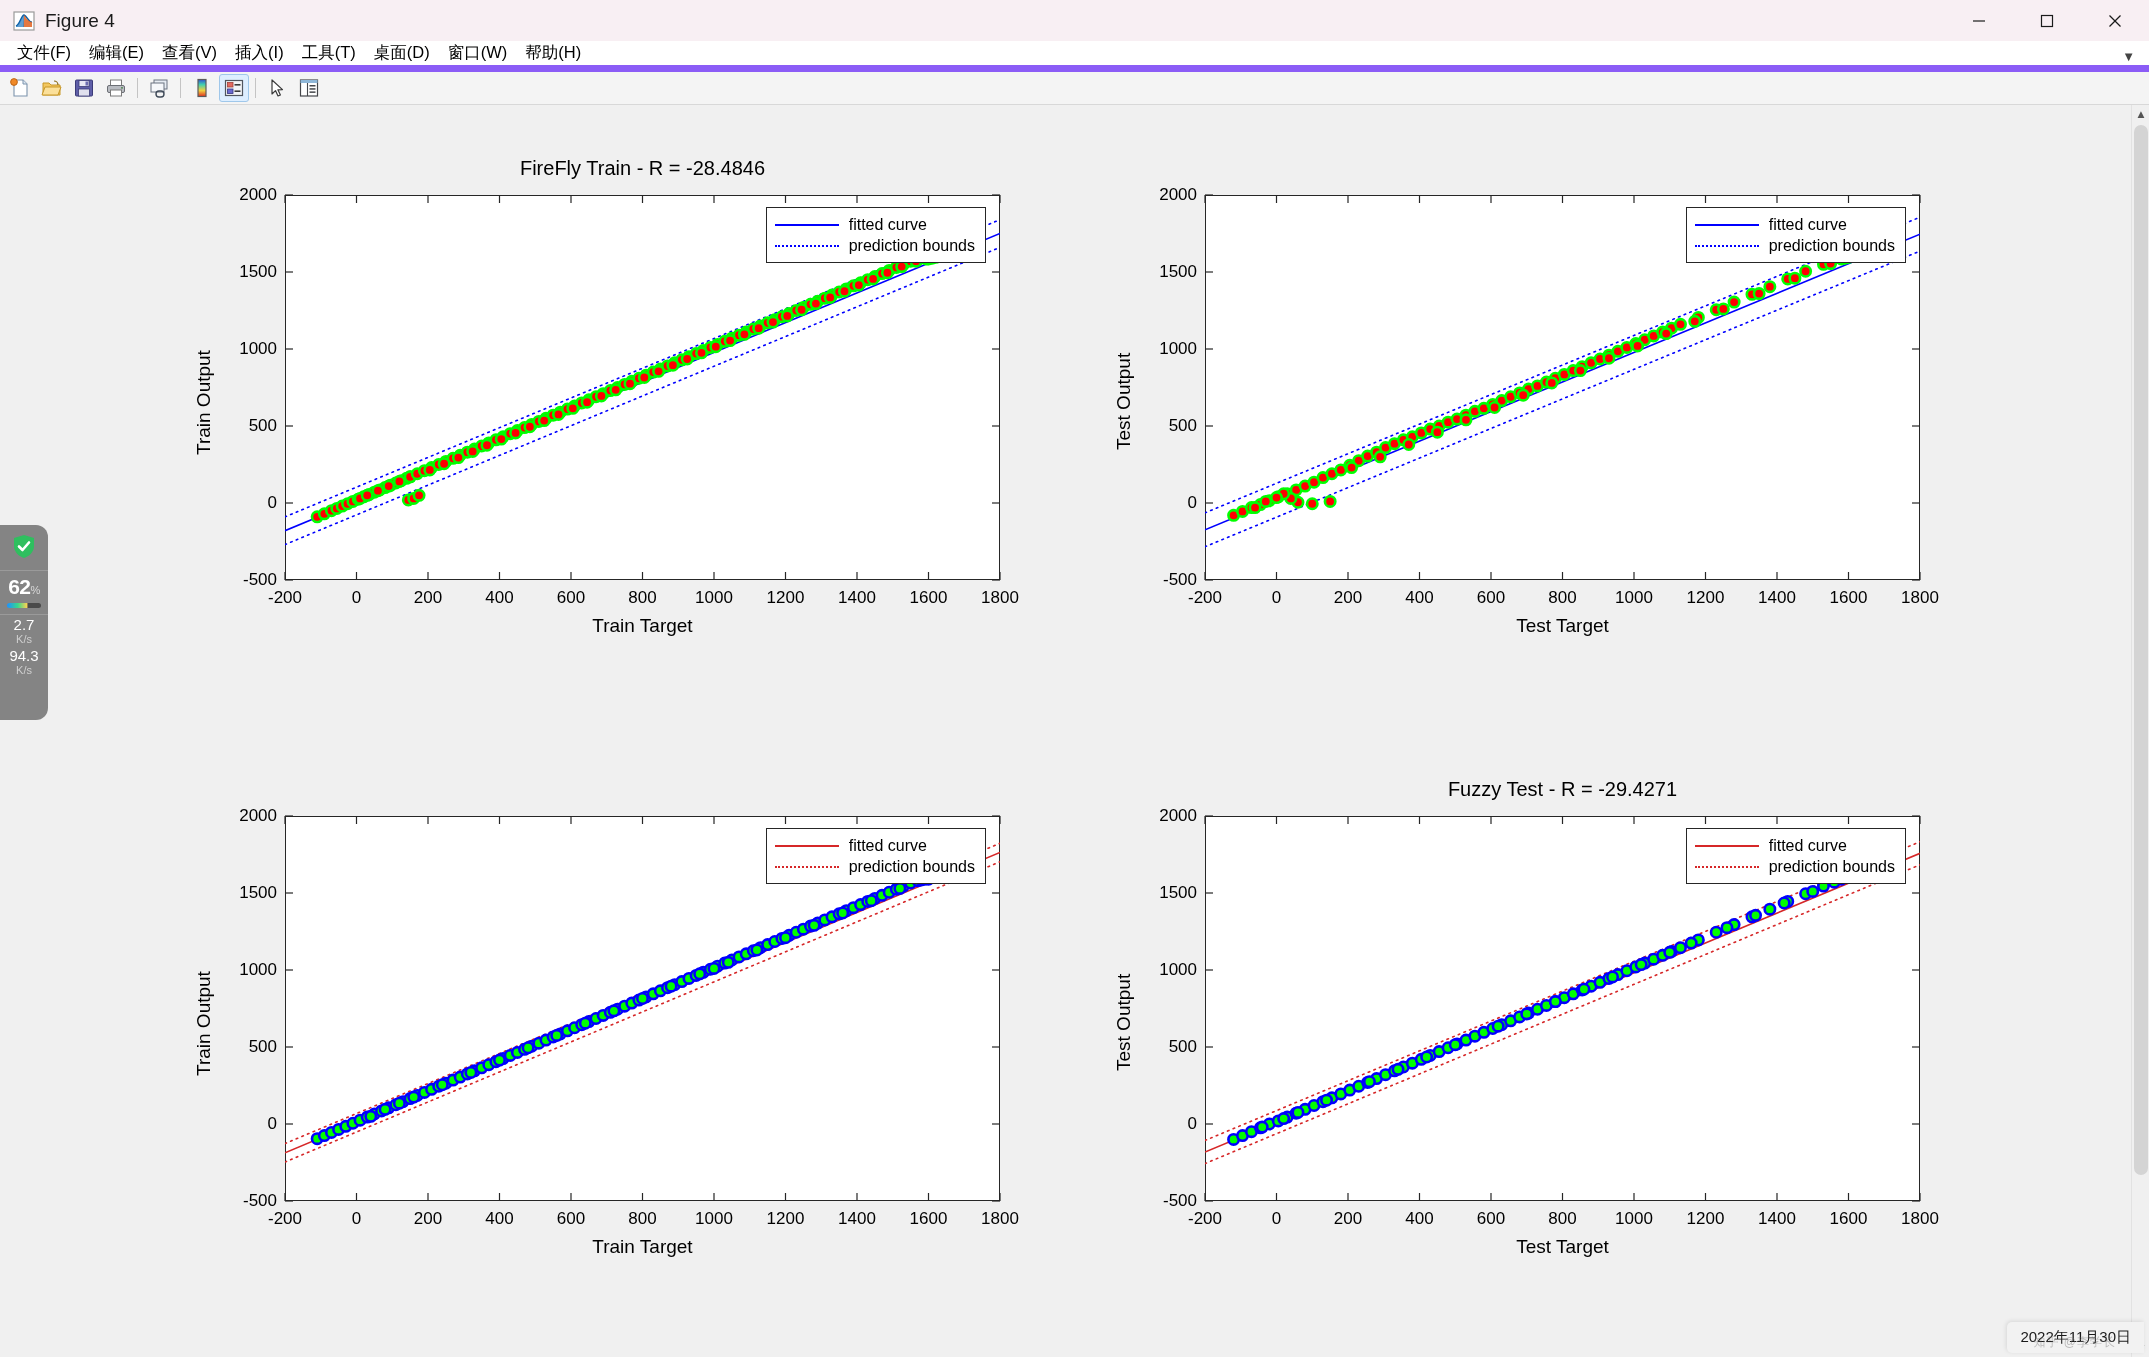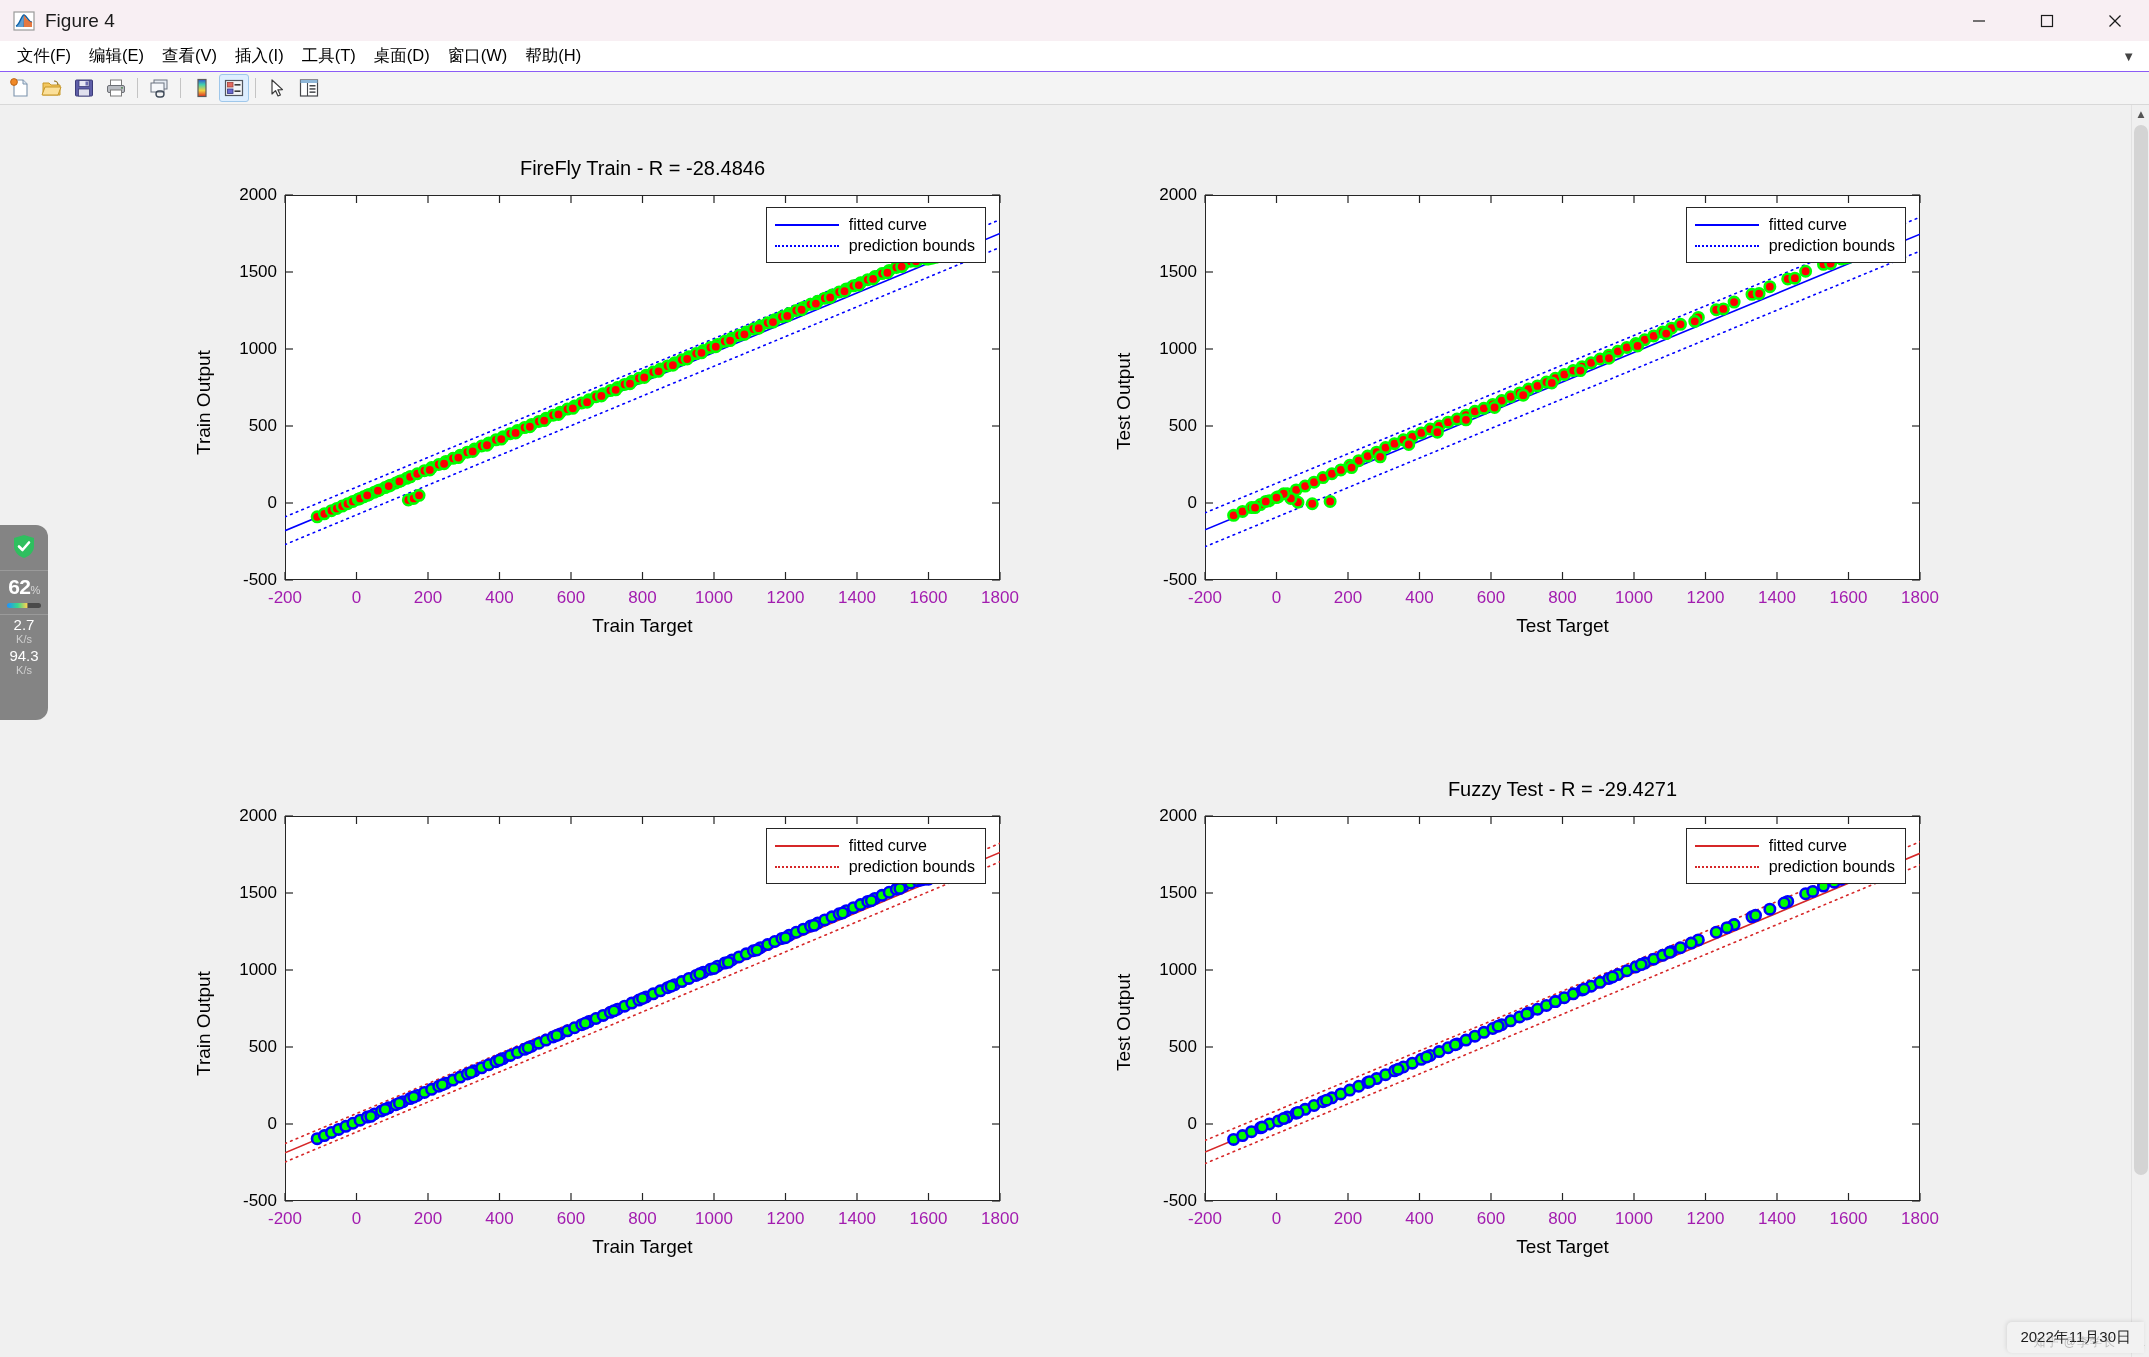--- a/index.html
+++ b/index.html
@@ -31,21 +31,21 @@
   .win-btns { position: absolute; right: 0; top: 0; height: 41px; display: flex; }
   .win-btn {
     width: 68px; height: 41px; display: flex; align-items: center; justify-content: center;
     font-size: 17px; color: #1b1b1b; font-family: "DejaVu Sans", sans-serif;
   }
 
   
   #menubar {
     position: absolute; left: 0; top: 41px; width: 2149px; height: 31px;
     background: #ffffff;
-    border-bottom: 1px solid #8b5cf6;
+    border-bottom: 7px solid #8b5cf6;
     display: flex; align-items: center; padding-left: 8px;
   }
   .menu-item {
     font-size: 16.5px; color: #000; padding: 3px 9px; white-space: nowrap;
     font-family: "Liberation Sans", sans-serif;
   }
   #menubar-caret {
     position: absolute; right: 14px; top: 8px; font-size: 13px; color: #444;
   }
 
@@ -114,21 +114,21 @@
     position: absolute; width: 100%; text-align: center;
     font-size: 19px; color: #000; white-space: nowrap;
   }
   .ytick {
     position: absolute; right: 0; text-align: right;
     font-size: 17px; color: #000; transform: translateY(-50%);
     white-space: nowrap; padding-right: 8px;
   }
   .xtick {
     position: absolute; text-align: center;
-    font-size: 17px; color: #a21caf; transform: translateX(-50%);
+    font-size: 17px; color: #000000; transform: translateX(-50%);
     white-space: nowrap;
   }
 
   .legend-box {
     position: absolute;
     background: #ffffff;
     border: 1px solid #262626;
     padding: 6px 10px 6px 8px;
     font-size: 16px; color: #000;
     line-height: 1.25;

